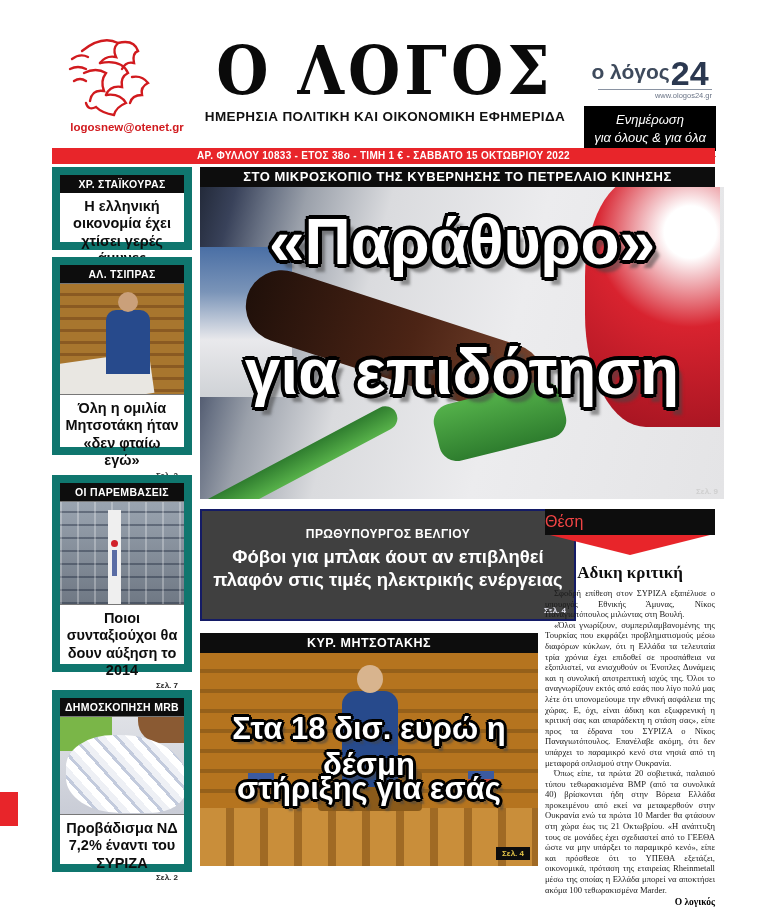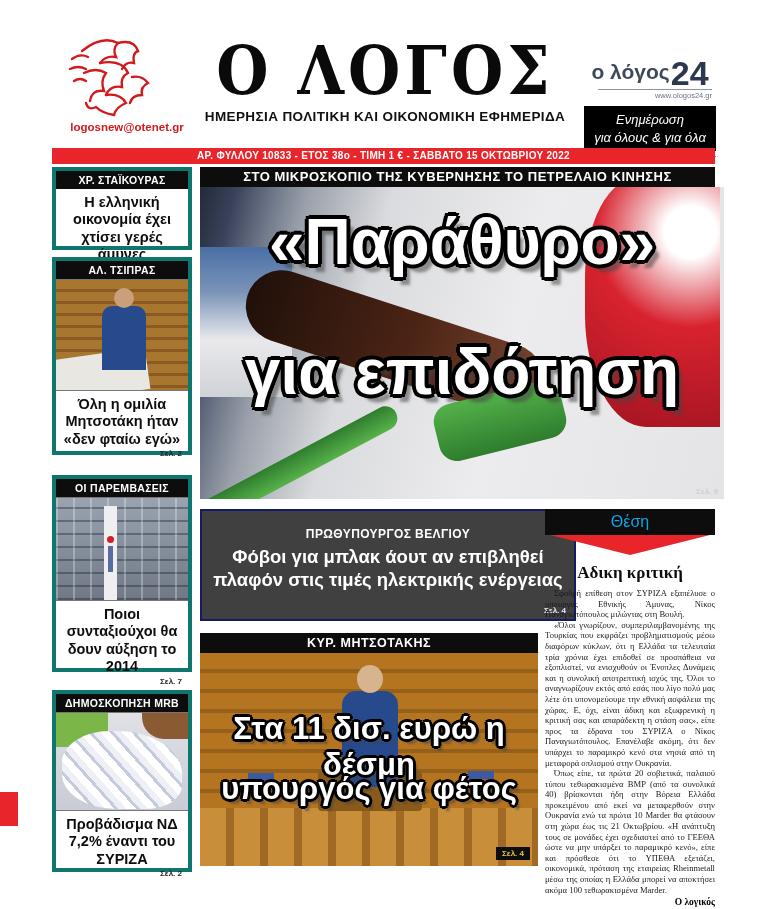--- a/index.html
+++ b/index.html
@@ -24,21 +24,21 @@
           font-style:italic;font-size:13px;line-height:1.35;padding:5px 2px;}
   .watermark{margin-top:3px;text-align:right;font-size:6.5px;font-weight:bold;color:#c0392b;}
 
   .issuebar{position:absolute;left:52px;top:148px;width:663px;height:16px;background:#e8252a;
             color:#fff;font-weight:bold;font-size:10px;text-align:center;line-height:16px;letter-spacing:.3px;}
 
   
   .rededge{position:absolute;left:0;top:792px;width:18px;height:34px;background:#e8252a;}
 
   
-  .sbox{position:absolute;left:52px;width:140px;border:4px solid #0f766e;background:#fff;box-sizing:border-box;}
+  .sbox{position:absolute;left:52px;width:140px;border:8px solid #0f766e;background:#fff;box-sizing:border-box;}
   .sbox .khead{background:#0d0d0d;color:#fff;text-align:center;font-weight:bold;
                font-size:10.5px;letter-spacing:.3px;padding:3px 0;}
   .sbox .shl{font-weight:bold;font-size:14.5px;line-height:1.2;text-align:center;
              color:#0d0d0d;padding:5px 4px 0 4px;}
   .sbox .pg{text-align:right;font-weight:bold;font-size:8px;color:#222;padding:1px 6px 3px 0;}
   .sphoto{width:100%;box-sizing:border-box;border-top:1px solid #777;border-bottom:1px solid #777;position:relative;overflow:hidden;}
 
   
   .ph-tsipras{height:112px;background:
      repeating-linear-gradient(180deg,#a8762e 0 9px,#8a5a22 9px 12px);}
@@ -84,21 +84,21 @@
 
   
   .bluebox{position:absolute;left:200px;top:509px;width:376px;height:112px;box-sizing:border-box;
      background:#404040;border:2px solid #141b66;color:#fff;text-align:center;}
   .bluebox .bk{margin-top:16px;font-weight:bold;font-size:12px;letter-spacing:.4px;}
   .bluebox .bh{margin-top:4px;font-weight:bold;font-size:18.5px;line-height:1.25;padding:0 8px;}
   .bluebox .pg{position:absolute;right:8px;bottom:4px;font-size:8px;font-weight:bold;color:#e8e8f5;}
 
   
   .opinion{position:absolute;left:545px;top:509px;width:170px;}
-  .op-bar{background:#0d0d0d;color:#0ea5e9;text-align:center;font-size:16px;padding:4px 0;position:relative;}
+  .op-bar{background:#0d0d0d;color:#ef4444;text-align:left;font-size:16px;padding:4px 0;position:relative;}
   .op-tri{width:0;height:0;margin:0 auto;border-left:80px solid transparent;border-right:80px solid transparent;
           border-top:20px solid #e8252a;}
   .op-title{text-align:center;font-family:"Liberation Serif",serif;font-weight:bold;font-size:17px;
             margin-top:8px;color:#0d0d0d;}
   .op-body{margin-top:5px;font-family:"Liberation Serif",serif;font-size:8.6px;line-height:10.6px;
            text-align:justify;color:#1a1a1a;}
   .op-body p{margin:0;text-indent:9px;}
   .op-sign{font-family:"Liberation Serif",serif;font-weight:bold;font-size:9.5px;text-align:right;margin-top:2px;}
 
   
@@ -228,18 +228,18 @@
   </div>
 
   <div class="kickerbar mi-kicker">ΚΥΡ. ΜΗΤΣΟΤΑΚΗΣ</div>
   <div class="miphoto">
     <div class="dais"></div>
     <div class="flagl"></div>
     <div class="flagr"></div>
     <div class="pod"></div>
     <div class="fig"></div>
     <div class="head"></div>
-    <div class="outline-hl mi-l1">Στα 11 δισ. ευρώ η δέσμη</div>
-    <div class="outline-hl mi-l2">υπουργός για φέτος</div>
+    <div class="outline-hl mi-l1">Στα 18 δισ. ευρώ η δέσμη</div>
+    <div class="outline-hl mi-l2">στήριξης για εσάς</div>
     <div class="mi-pg">Σελ. 4</div>
   </div>
 
 </div>
 
 </body></html>

